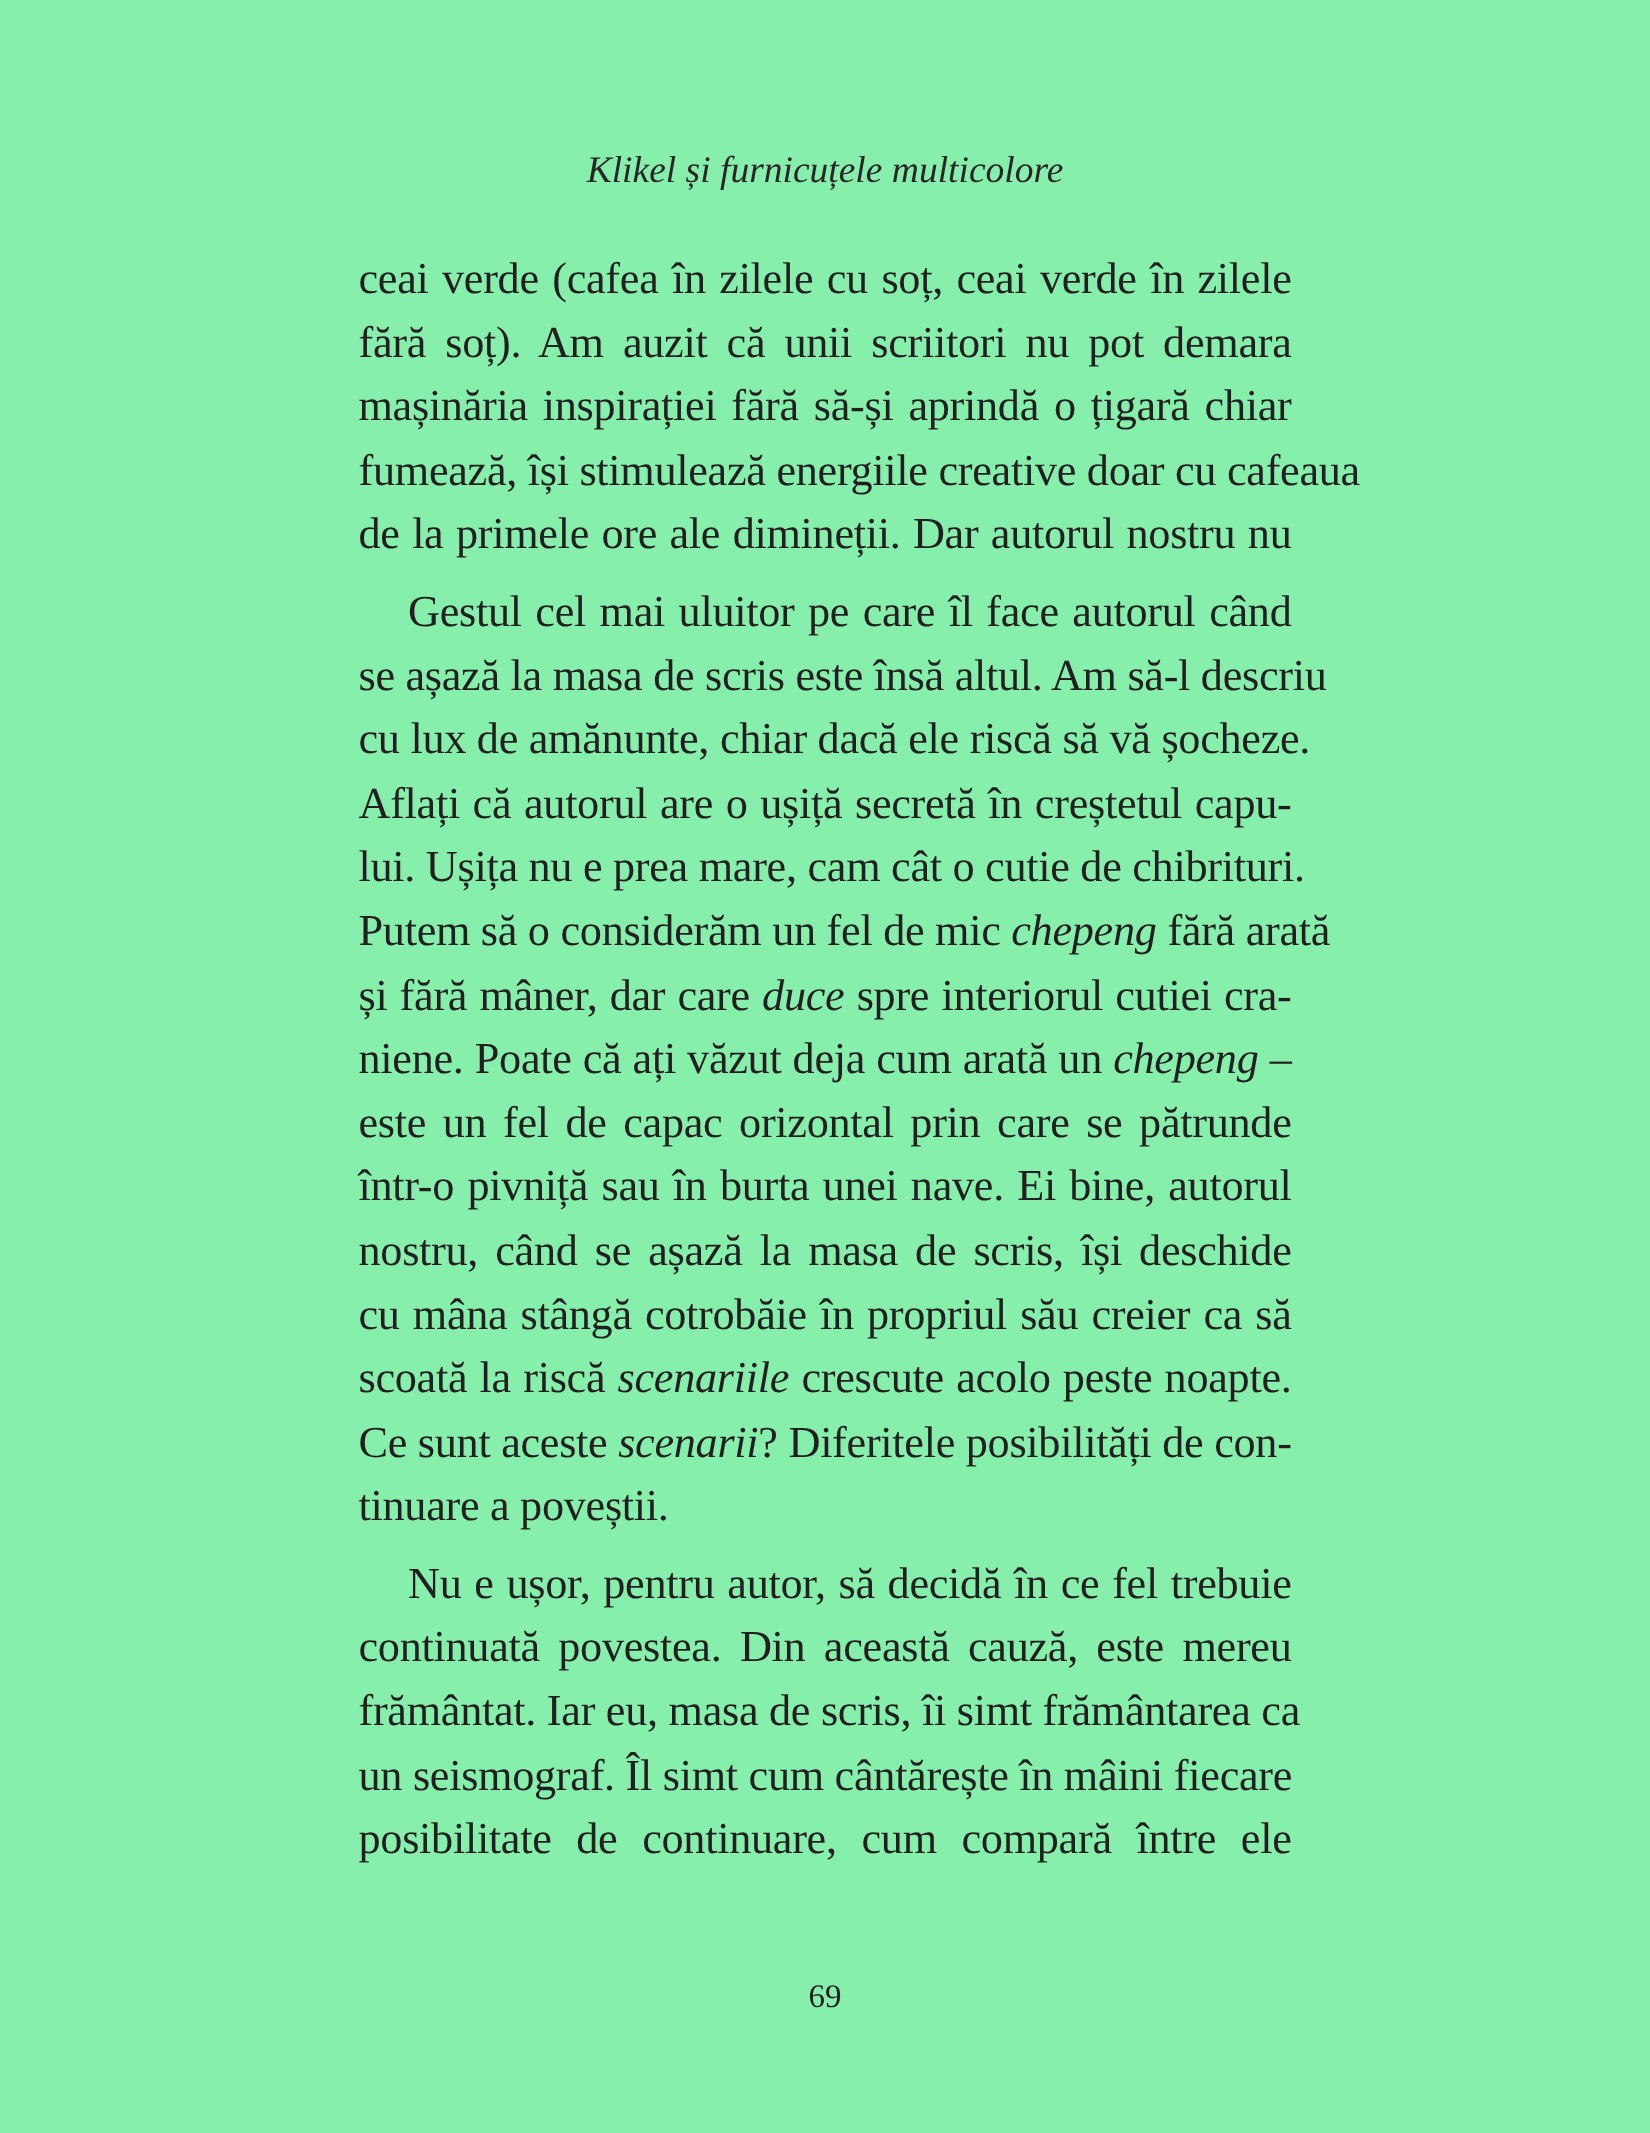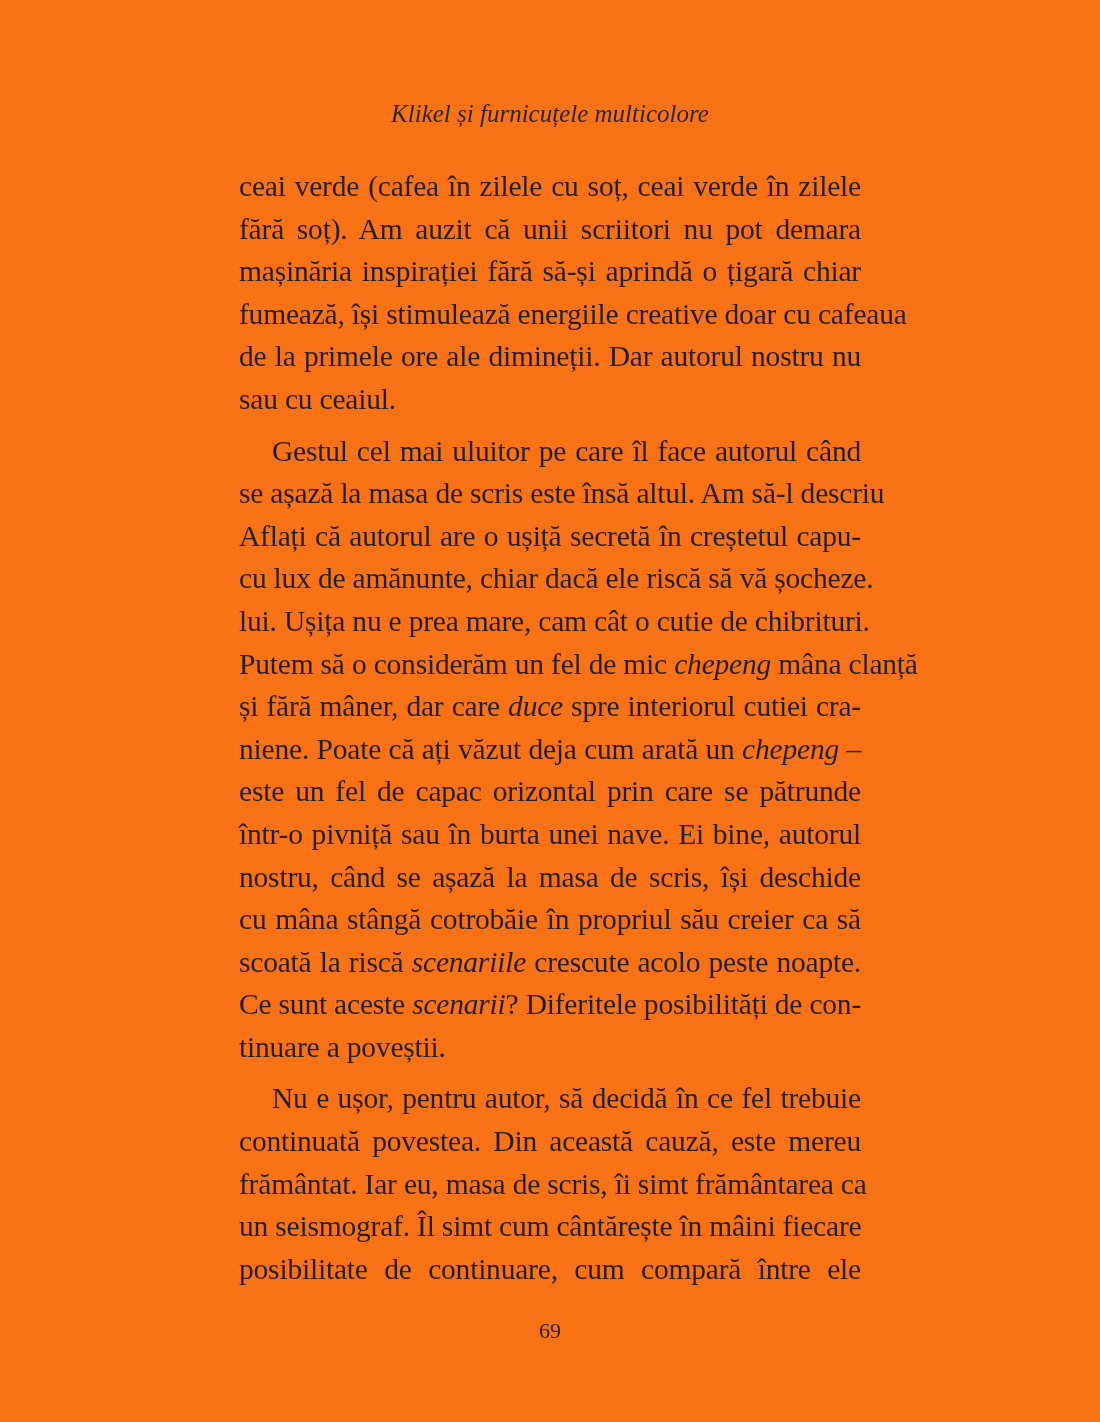--- a/index.html
+++ b/index.html
@@ -1,17 +1,17 @@
 <!DOCTYPE html>
 <html><head>
   <meta charset="utf-8">
   <style>
     html, body { margin: 0; padding: 0; background: #ffffff; }
     body { width: 1100px; height: 1422px; position: relative; overflow: hidden; }
-    .page { position: absolute; left: 0; top: 0; width: 1100px; height: 1422px; background: #f97316; color: #231f20; font-family: "Liberation Serif", "DejaVu Serif", serif; }
+    .page { position: absolute; left: 0; top: 0; width: 1100px; height: 1422px; background: #86efac; color: #231f20; font-family: "Liberation Serif", "DejaVu Serif", serif; }
     .running-head { position: absolute; top: 98px; left: 0; width: 1100px; text-align: center; font-style: italic; font-size: 25px; line-height: 32px; color: #2a2627; }
     .body-text { position: absolute; left: 239px; top: 165px; width: 622px; }
     .line { display: block; height: 42.6px; font-size: 29.5px; line-height: 42.6px; white-space: nowrap; text-align: justify; text-align-last: justify; letter-spacing: -0.2px; }
     .line.last { text-align-last: left; }
     .line.indent { padding-left: 33px; }
     .para-gap { height: 9px; }
     .line em { font-style: italic; }
     .page-number { position: absolute; top: 1316px; left: 0; width: 1100px; text-align: center; font-size: 22px; line-height: 30px; color: #231f20; }
   </style>
 </head>
@@ -21,31 +21,30 @@
   <div class="running-head">Klikel și furnicuțele multicolore</div>
 
   <div class="body-text">
 
     <div>
       <span class="line">ceai verde (cafea în zilele cu soț, ceai verde în zilele</span>
       <span class="line">fără soț). Am auzit că unii scriitori nu pot demara</span>
       <span class="line">mașinăria inspirației fără să-și aprindă o țigară chiar</span>
       <span class="line">fumează, își stimulează energiile creative doar cu cafeaua</span>
       <span class="line">de la primele ore ale dimineții. Dar autorul nostru nu</span>
-      <span class="line last">sau cu ceaiul.</span>
     </div>
     <div class="para-gap"></div>
 
     <div>
       <span class="line indent">Gestul cel mai uluitor pe care îl face autorul când</span>
       <span class="line">se așază la masa de scris este însă altul. Am să-l descriu</span>
+      <span class="line">cu lux de amănunte, chiar dacă ele riscă să vă șocheze.</span>
       <span class="line">Aflați că autorul are o ușiță secretă în creștetul capu-</span>
-      <span class="line">cu lux de amănunte, chiar dacă ele riscă să vă șocheze.</span>
       <span class="line">lui. Ușița nu e prea mare, cam cât o cutie de chibrituri.</span>
-      <span class="line"><span>Putem să o considerăm un fel de mic </span><em>chepeng</em><span> mâna clanță</span></span>
+      <span class="line"><span>Putem să o considerăm un fel de mic </span><em>chepeng</em><span> fără arată</span></span>
       <span class="line"><span>și fără mâner, dar care </span><em>duce</em><span> spre interiorul cutiei cra-</span></span>
       <span class="line"><span>niene. Poate că ați văzut deja cum arată un </span><em>chepeng</em><span> –</span></span>
       <span class="line">este un fel de capac orizontal prin care se pătrunde</span>
       <span class="line">într-o pivniță sau în burta unei nave. Ei bine, autorul</span>
       <span class="line">nostru, când se așază la masa de scris, își deschide</span>
       <span class="line">cu mâna stângă cotrobăie în propriul său creier ca să</span>
       <span class="line"><span>scoată la riscă </span><em>scenariile</em><span> crescute acolo peste noapte.</span></span>
       <span class="line"><span>Ce sunt aceste </span><em>scenarii</em><span>? Diferitele posibilități de con-</span></span>
       <span class="line last">tinuare a poveștii.</span>
     </div>

